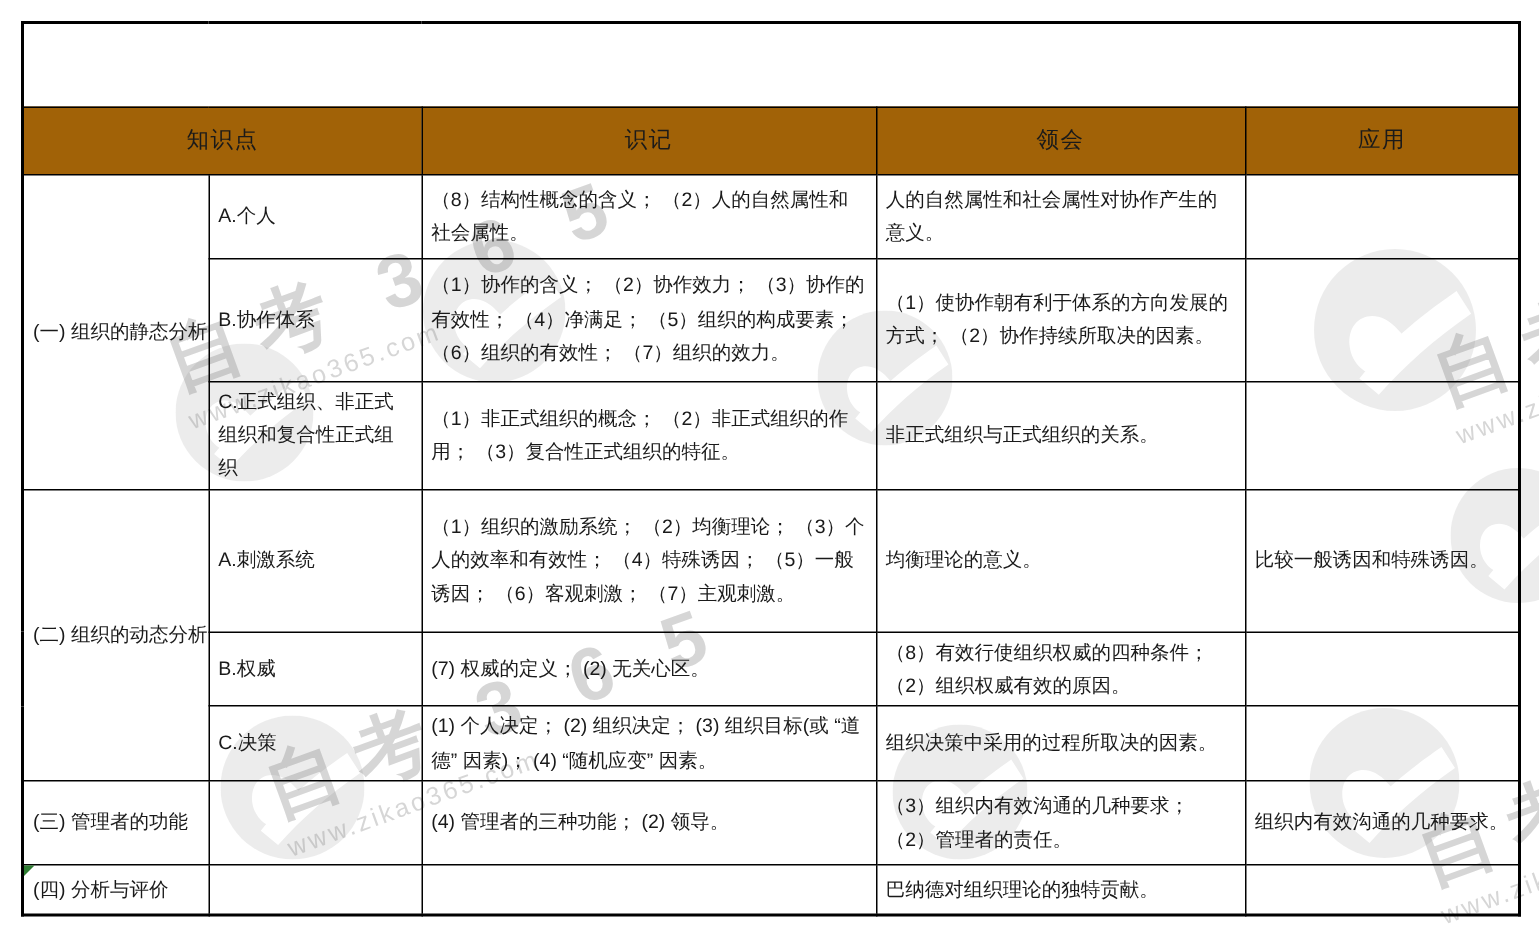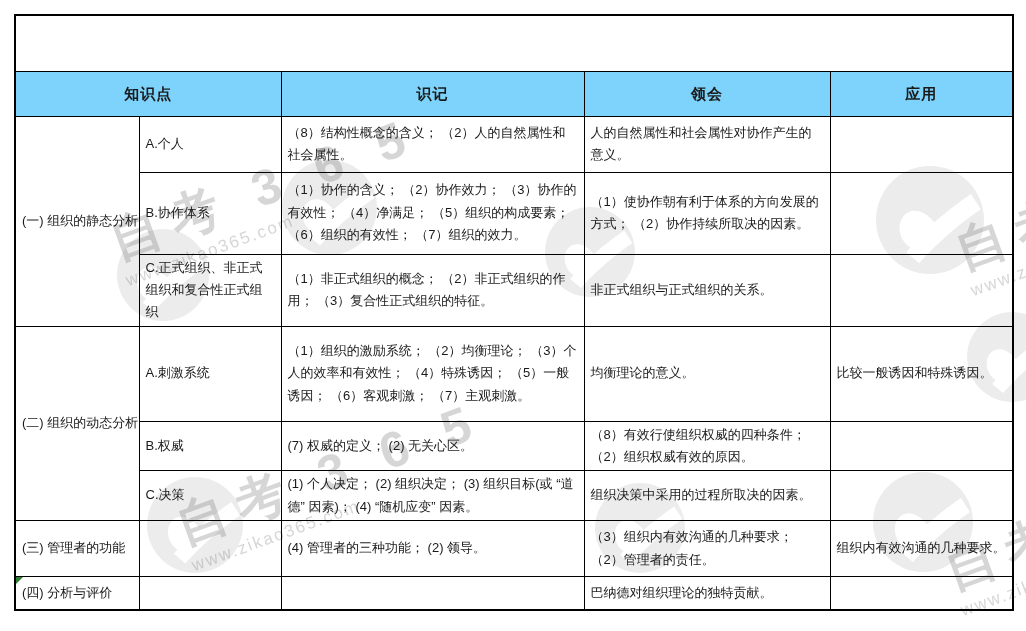--- a/index.html
+++ b/index.html
@@ -25,21 +25,21 @@
   }
   table.kb td{
     border:1px solid #000;padding:2px 6px;font-size:13px;line-height:1.72;
     vertical-align:middle;background:transparent;word-break:break-all;
   }
   td.title-cell{
     background:#EFB700;color:#ffffff;text-align:center;
     font-size:17px;font-weight:bold;letter-spacing:1px;border-bottom:2px solid #000;
   }
   tr.header-row td{
-    background:#7dd3fc;font-weight:bold;font-size:15px;text-align:center;letter-spacing:1px;
+    background:#a16207;font-weight:normal;font-size:15px;text-align:center;letter-spacing:1px;
   }
   td.section-cell{
     font-size:12.5px;white-space:nowrap;padding:2px 1px 2px 4px;position:relative;
   }
   td.sub-cell{padding:2px 4px;}
   .corner-marker{
     position:absolute;top:0;left:0;width:0;height:0;
     border-top:7px solid #2E7D32;border-right:7px solid transparent;
   }
 </style>

